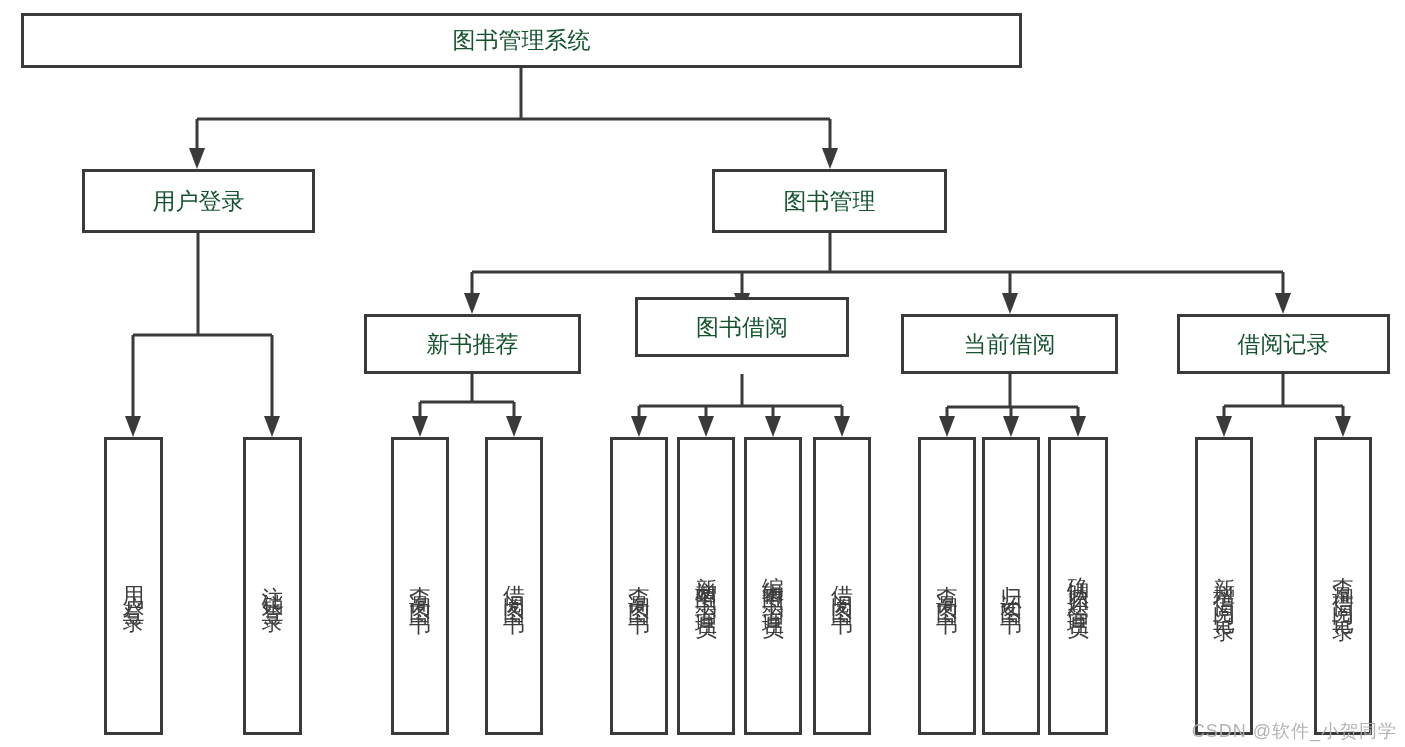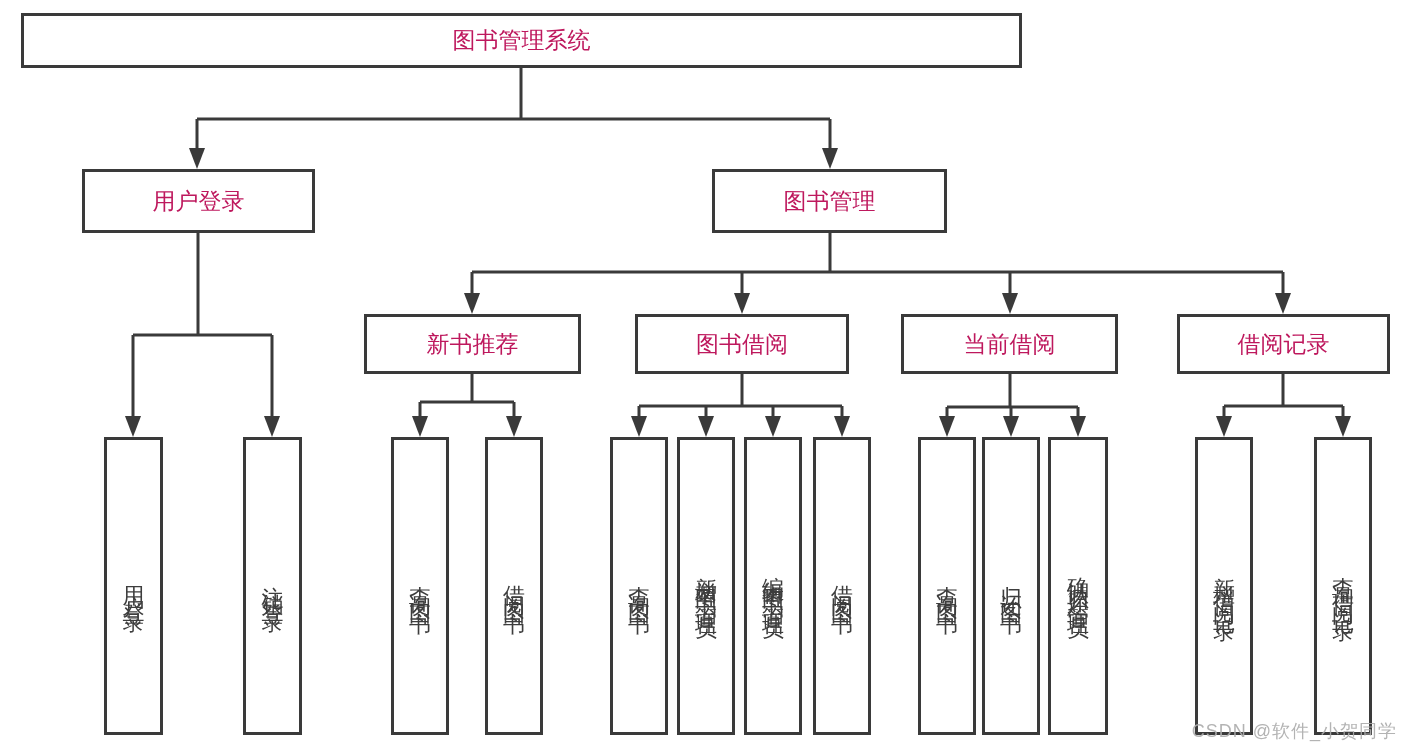--- a/index.html
+++ b/index.html
@@ -23,21 +23,21 @@
     pointer-events: none;
   }
   .node {
     position: absolute;
     box-sizing: border-box;
     border: 3px solid #3a3a3a;
     background: #ffffff;
     display: flex;
     align-items: center;
     justify-content: center;
-    color: #be185d;
+    color: #14532d;
     font-size: 23px;
     line-height: 1;
     white-space: nowrap;
   }
   .leaf {
     position: absolute;
     box-sizing: border-box;
     border: 3px solid #3a3a3a;
     background: #ffffff;
     display: flex;
@@ -127,21 +127,21 @@
   <div class="node" style="left:82px; top:169px; width:233px; height:64px;">
     <span>用户登录</span>
   </div>
   <div class="node" style="left:712px; top:169px; width:235px; height:64px;">
     <span>图书管理</span>
   </div>
 
   <div class="node" style="left:364px; top:314px; width:217px; height:60px;text-align:right;">
     <span>新书推荐</span>
   </div>
-  <div class="node" style="left:635px; top:314px; width:214px; height:60px;">
+  <div class="node" style="left:635px; top:297px; width:214px; height:60px;">
     <span>图书借阅</span>
   </div>
   <div class="node" style="left:901px; top:314px; width:217px; height:60px;">
     <span>当前借阅</span>
   </div>
   <div class="node" style="left:1177px; top:314px; width:213px; height:60px;">
     <span>借阅记录</span>
   </div>
 
   <div class="leaf" style="left:104px; width:59px;">

